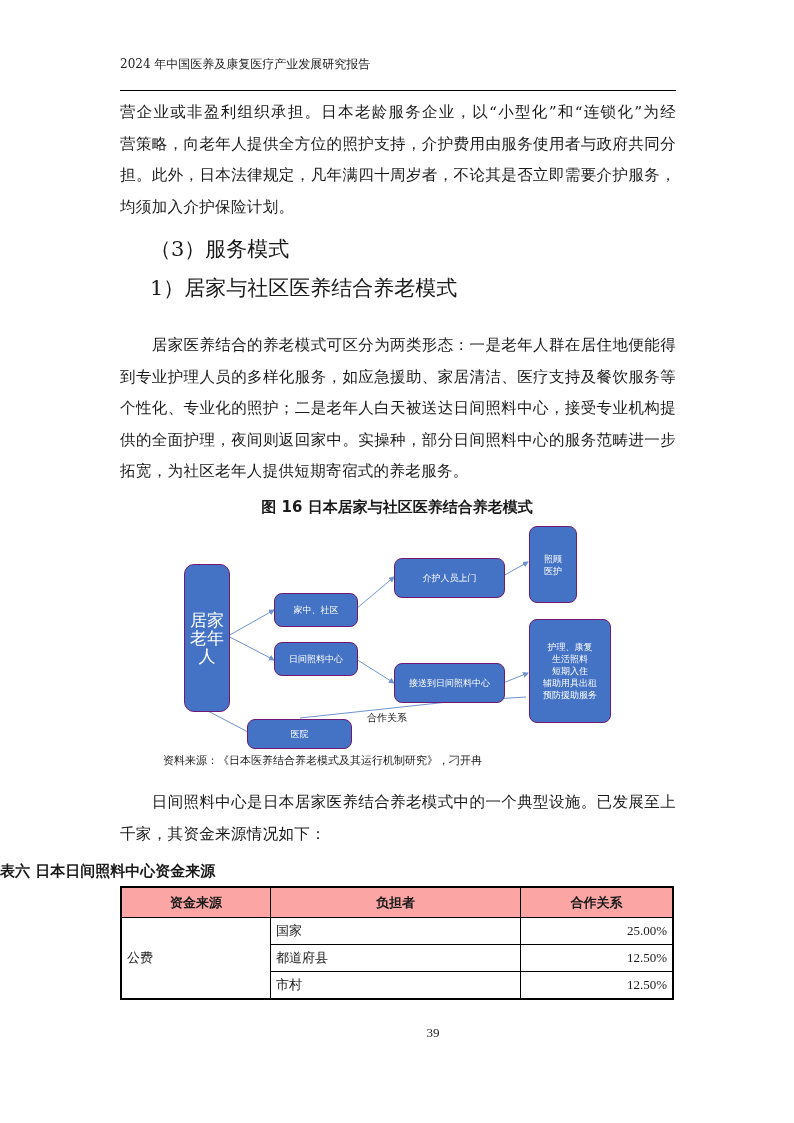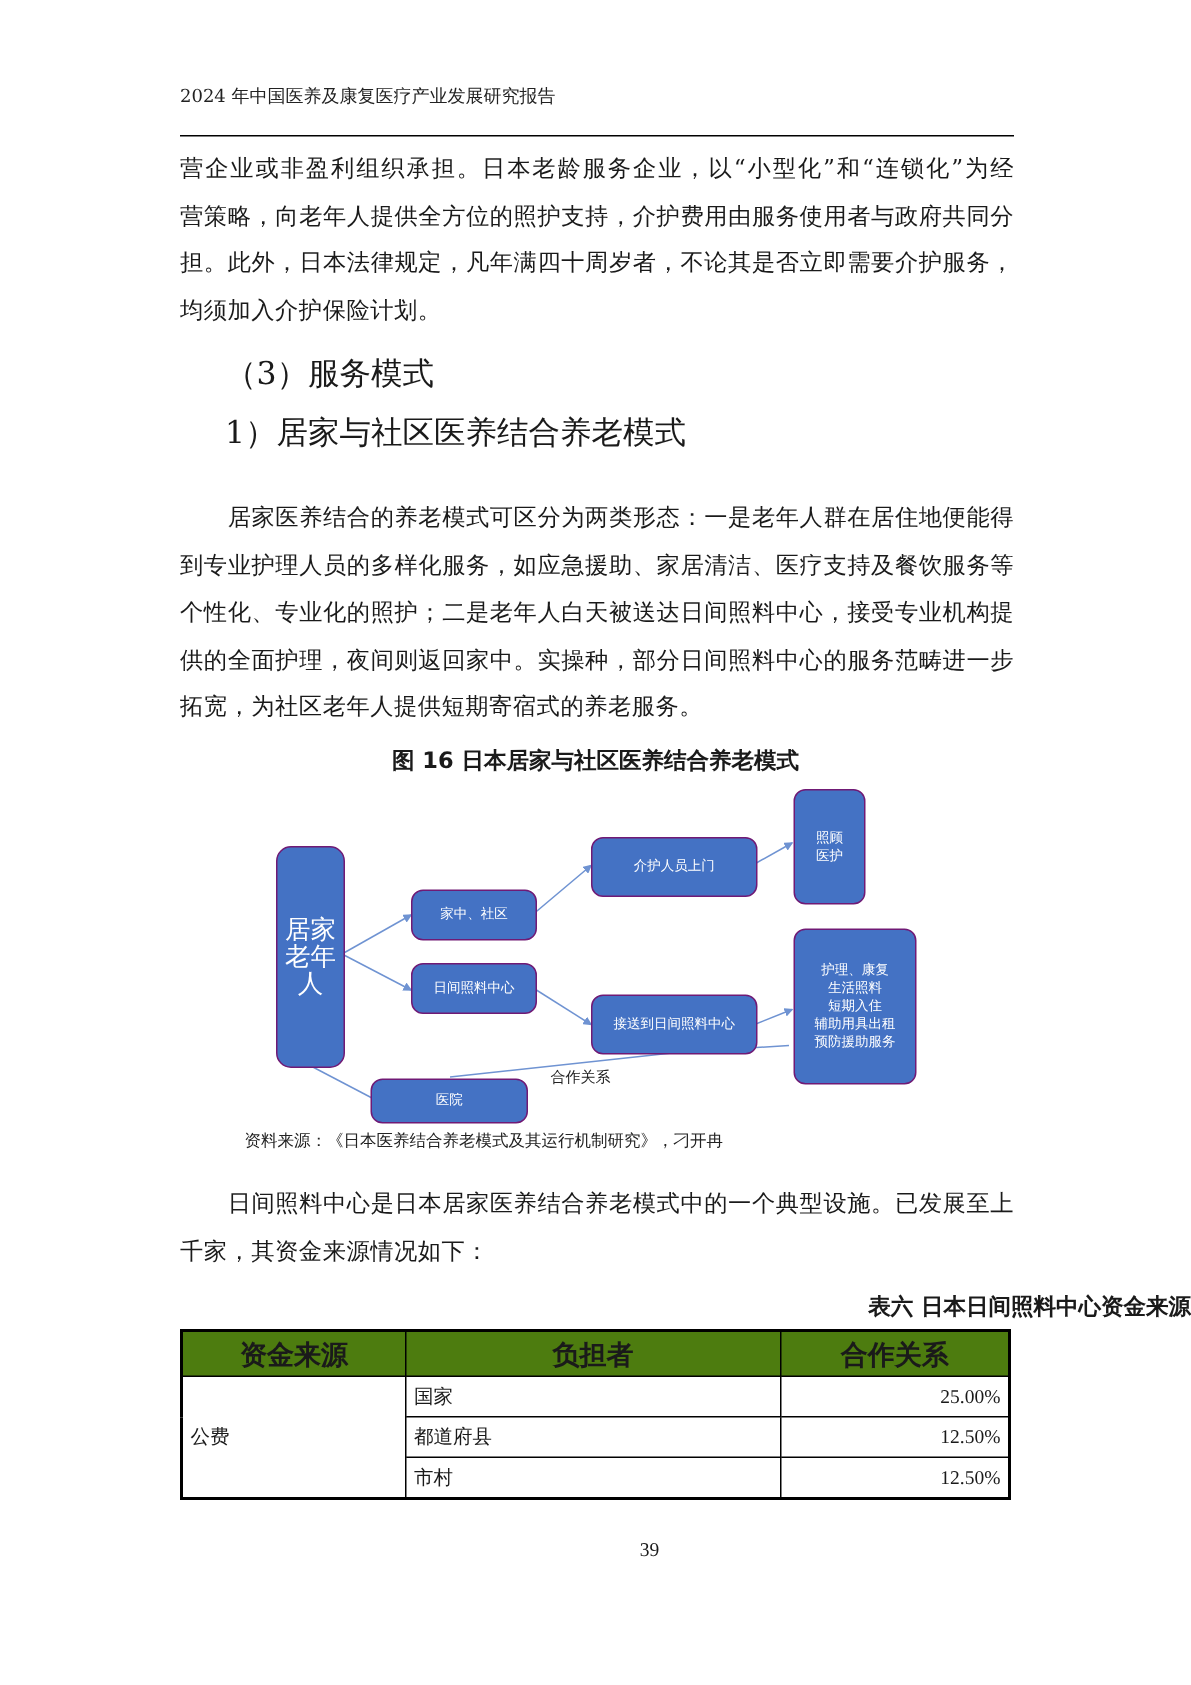--- a/index.html
+++ b/index.html
@@ -40,32 +40,32 @@
     .node.big { font-size: 17px; line-height: 18px; border-radius: 10px; }
     .node .nl { display: block; }
     .edge-label {
       position: absolute; font-size: 10px; color: #222;
       font-family: "DejaVu Sans", "Liberation Sans", sans-serif;
     }
     .source {
       position: absolute; left: 120px; top: 753px; font-size: 11px; color: #222; margin-left: 43px;
     }
     .table-title {
-      position: absolute; left: 0; width: 794px; text-align: right; top: 862px;
+      position: absolute; left: 0; width: 794px; text-align: left; top: 862px;
       font-family: "DejaVu Sans", "Liberation Sans", sans-serif;
       font-weight: bold; font-size: 15px;
     }
     table.data {
       position: absolute; left: 120px; top: 886px; width: 554px;
       border-collapse: collapse; border: 2px solid #000;
       font-size: 13px;
     }
     table.data th {
-      background: #4d7c0f; font-family: "DejaVu Sans", "Liberation Sans", sans-serif;
-      font-weight: bold; font-size: 18px; height: 27px; border: 1px solid #000;
+      background: #fca5a5; font-family: "DejaVu Sans", "Liberation Sans", sans-serif;
+      font-weight: bold; font-size: 13px; height: 27px; border: 1px solid #000;
       border-bottom: 1.5px solid #000;
     }
     table.data td { border: 1px solid #000; height: 26px; padding: 0 5px; }
     table.data td.num { text-align: right; font-family: Liberation Serif, serif; padding-left: 16px; }
     .page-number {
       position: absolute; left: 0; width: 794px; text-align: center; top: 1025px;
       font-family: "Liberation Serif", serif; font-size: 13px; margin-left: 36px;
     }
   </style>
 </head>

